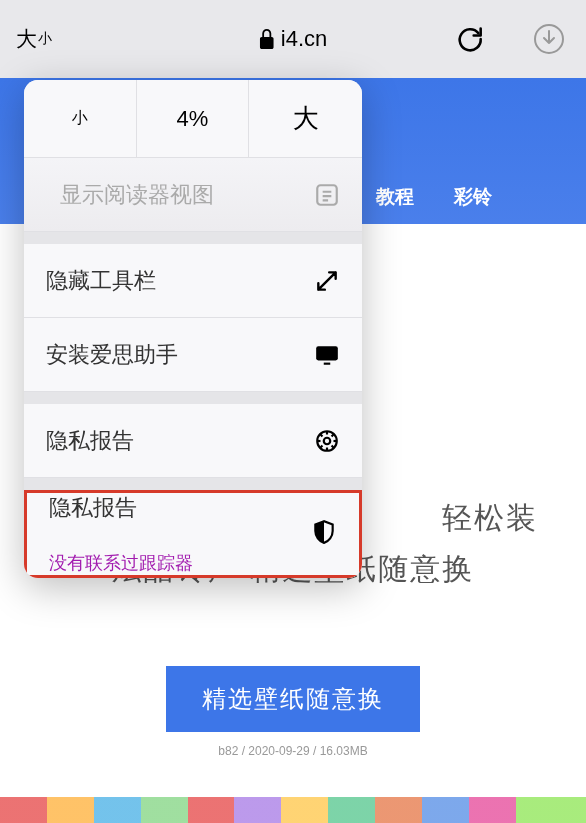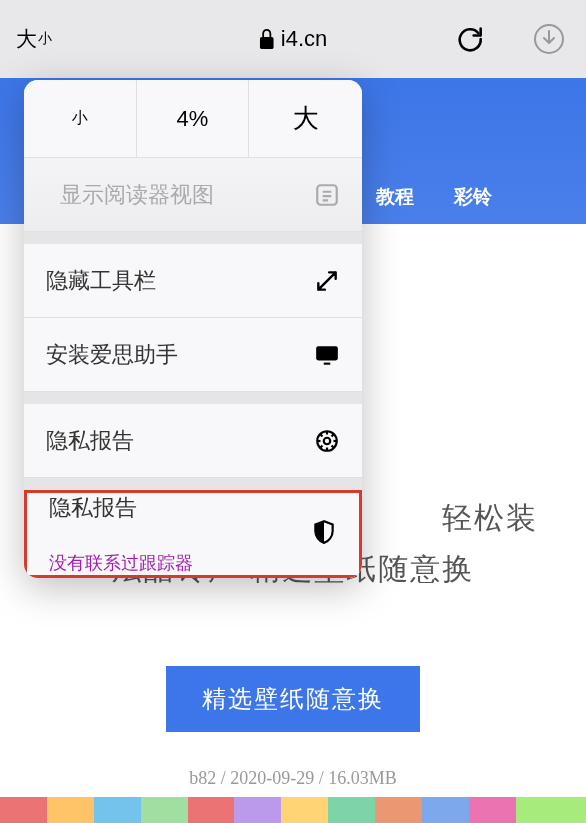--- a/index.html
+++ b/index.html
@@ -100,24 +100,23 @@
       height: 66px;
       background: #3d76e8;
       color: #fff;
       font-size: 24px;
       display: flex;
       align-items: center;
       justify-content: center;
       letter-spacing: 2px;
     }
     .meta {
-      margin-top: 36px;
-      font-size: 18px;
+      margin-top: 12px;
+      font-size: 12px;
       color: #999;
-      font-family: Liberation Serif, serif;
     }
     .appstrip {
       position: absolute;
       bottom: 0;
       left: 0;
       right: 0;
       height: 26px;
       background: linear-gradient(90deg,
         #e85a5a 0 8%, #ffb84d 8% 16%, #5bb8e8 16% 24%,
         #8fd98f 24% 32%, #e85a5a 32% 40%, #b088e8 40% 48%,

